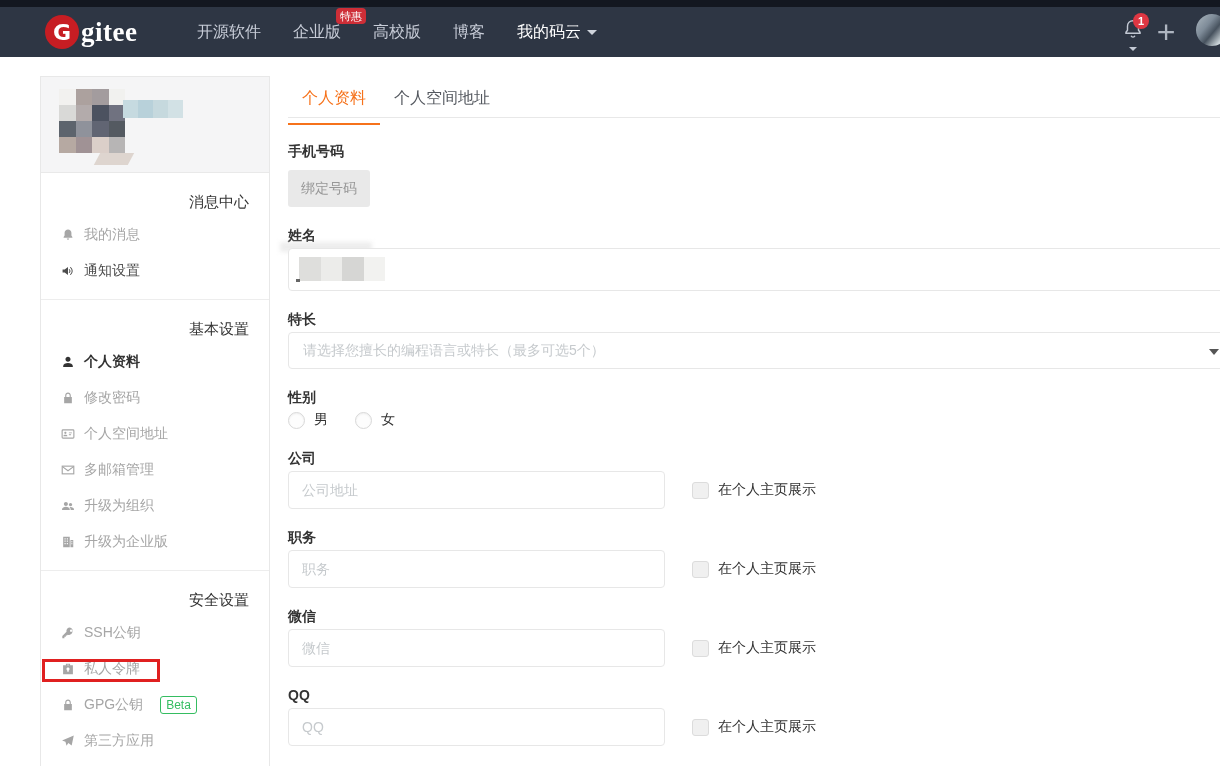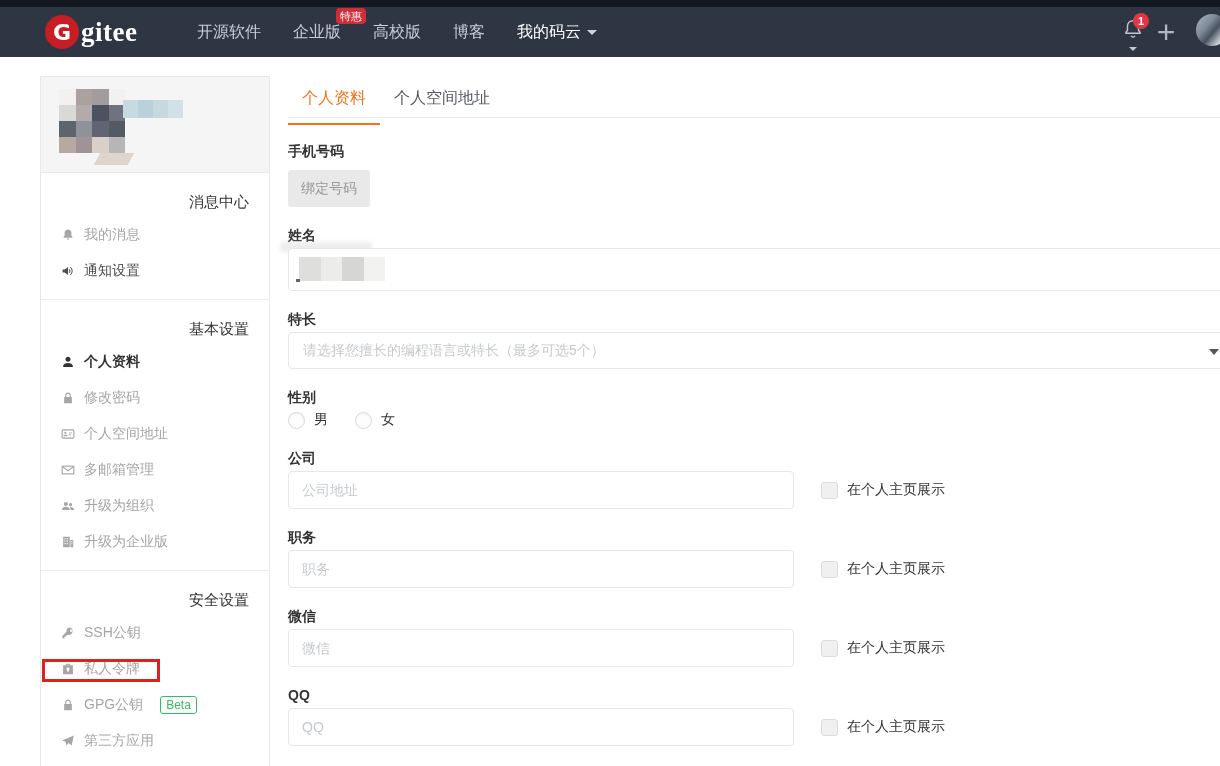--- a/index.html
+++ b/index.html
@@ -95,21 +95,21 @@
   .sel-caret { position:absolute; right:8px; top:50%; margin-top:-2px; width:0; height:0;
     border-left:5px solid transparent; border-right:5px solid transparent; border-top:6px solid #555; }
 
   .radio-row { margin-top:4px; height:20px; display:flex; align-items:center; font-size:14px; color:#333; }
   .radio { width:17px; height:17px; border:1px solid #d8d8d8; border-radius:50%; background:#fdfdfd;
     box-shadow:inset 0 1px 2px rgba(0,0,0,.06); margin-right:9px; cursor:pointer; }
   .radio + span { cursor:default; }
   .radio.second { margin-left:27px; }
 
   .input-row { margin-top:4px; display:flex; align-items:center; }
-  .text-input { width:506px; height:38px; border:1px solid #e7e7e7; border-radius:4px; padding:0 13px;
+  .text-input { width:377px; height:38px; border:1px solid #e7e7e7; border-radius:4px; padding:0 13px;
     font-size:14px; color:#333; outline:none; font-family:inherit; }
   .text-input::placeholder { color:#c6cacd; }
   .checkbox { width:17px; height:17px; margin-left:27px; border:1px solid #dcdcdc; border-radius:3px;
     background:#f0f0f0; cursor:pointer; flex:0 0 17px; }
   .cb-label { margin-left:9px; font-size:14px; color:#333; }
 </style>
 </head>
 <body>
 
 <div class="topstrip"></div>

